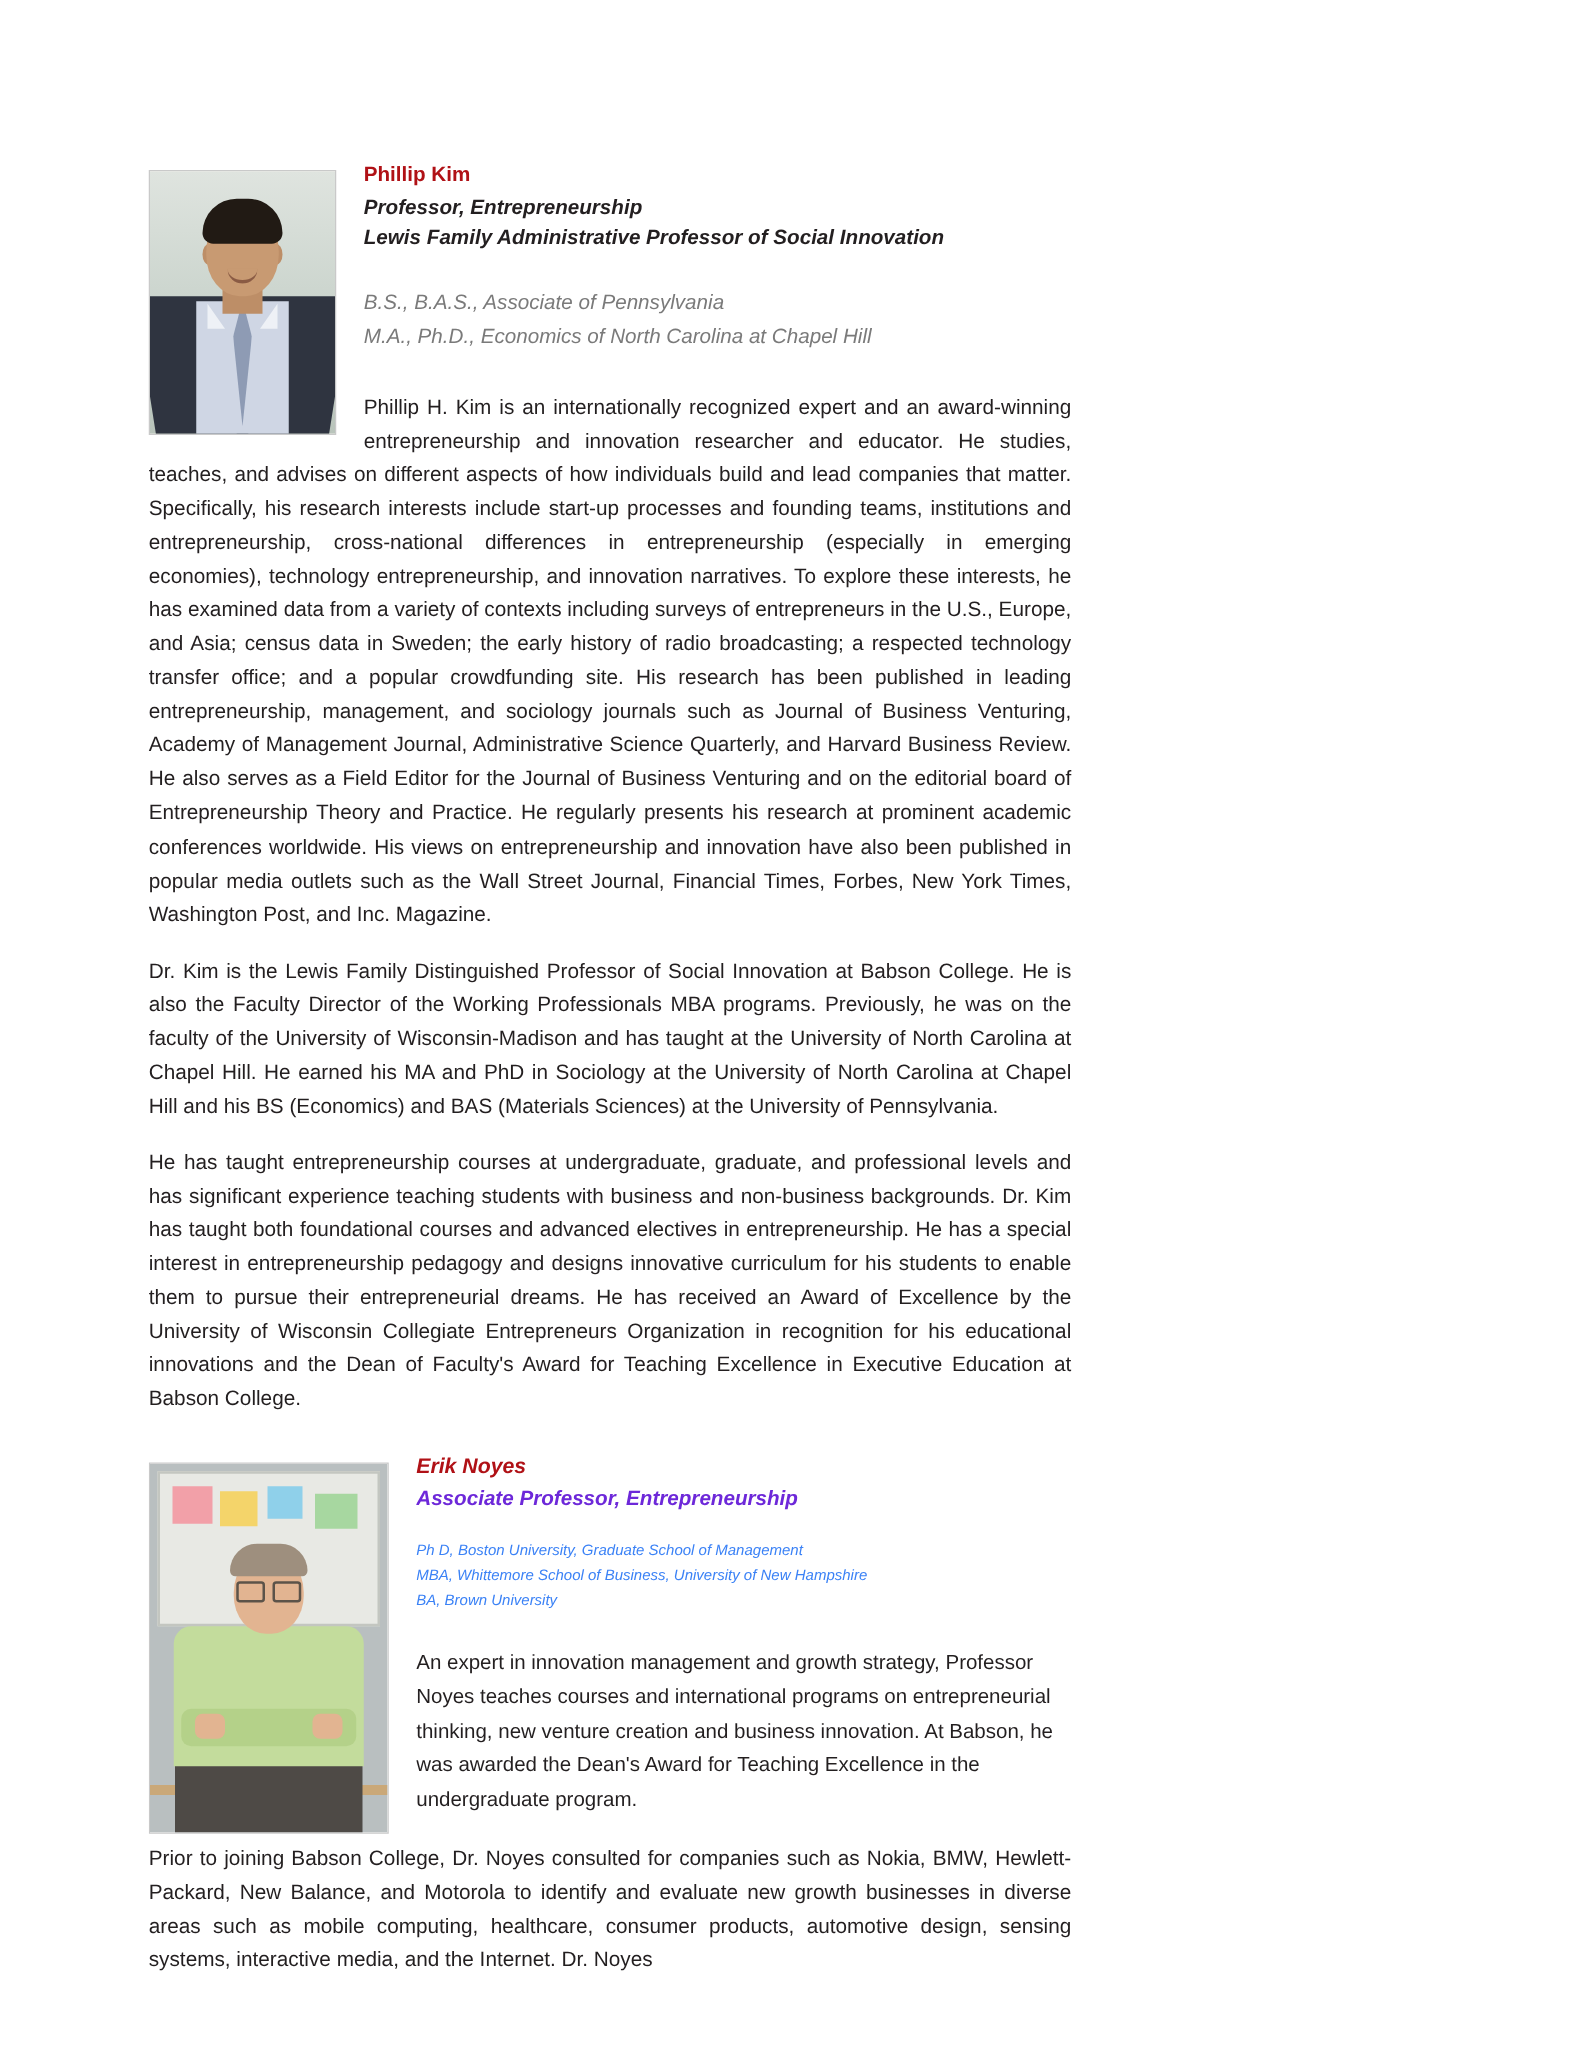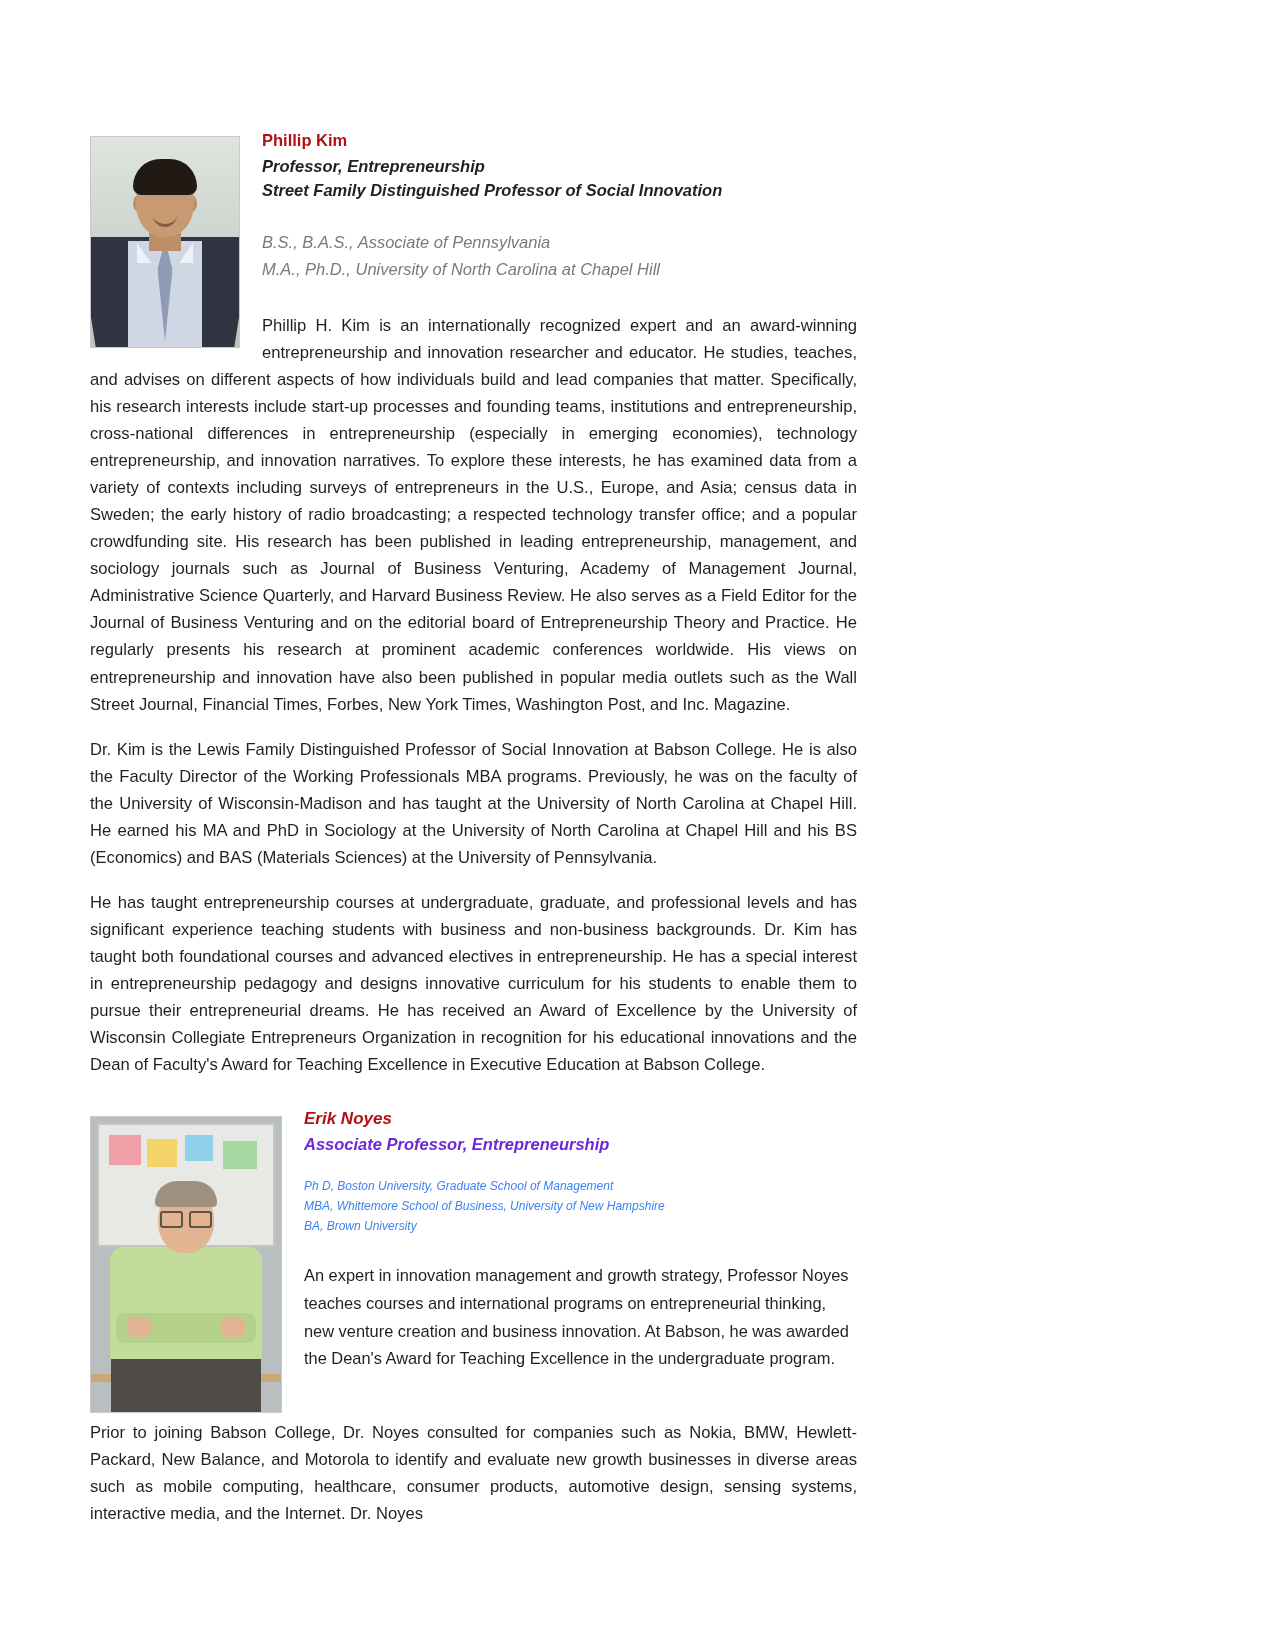--- a/index.html
+++ b/index.html
@@ -12,21 +12,21 @@
     height: 1650px;
     font-family: "Liberation Sans", sans-serif;
     color: #231f20;
     -webkit-font-smoothing: antialiased;
   }
   .page {
     position: relative;
     width: 1015px;
     height: 1650px;
     box-sizing: border-box;
-    padding: 130px 158px 40px 90px;
+    padding: 130px 158px 40px 119px;
   }
 
   
   .bio-block { position: relative; }
 
   .photo {
     float: left;
     margin: 6px 22px 6px 0;
     border: 1px solid #c9c9c9;
     overflow: hidden;
@@ -228,25 +228,25 @@
       <div class="p1-ear-l"></div>
       <div class="p1-ear-r"></div>
       <div class="p1-head"></div>
       <div class="p1-hair"></div>
       <div class="p1-glass"></div>
       <div class="p1-smile"></div>
     </div>
 
     <div class="name">Phillip Kim</div>
     <div class="title-line">Professor, Entrepreneurship</div>
-    <div class="title-line">Street Family Distinguished Professor of Social Innovation</div>
+    <div class="title-line">Lewis Family Administrative Professor of Social Innovation</div>
 
     <div class="degrees">
       <div>B.S., B.A.S., Associate of Pennsylvania</div>
-      <div>M.A., Ph.D., University of North Carolina at Chapel Hill</div>
+      <div>M.A., Ph.D., Economics of North Carolina at Chapel Hill</div>
     </div>
 
     <p class="body first indent-first">Phillip H. Kim is an internationally recognized expert and an award-winning entrepreneurship and innovation researcher and educator. He studies, teaches, and advises on different aspects of how individuals build and lead companies that matter. Specifically, his research interests include start-up processes and founding teams, institutions and entrepreneurship, cross-national differences in entrepreneurship (especially in emerging economies), technology entrepreneurship, and innovation narratives. To explore these interests, he has examined data from a variety of contexts including surveys of entrepreneurs in the U.S., Europe, and Asia; census data in Sweden; the early history of radio broadcasting; a respected technology transfer office; and a popular crowdfunding site. His research has been published in leading entrepreneurship, management, and sociology journals such as Journal of Business Venturing, Academy of Management Journal, Administrative Science Quarterly, and Harvard Business Review. He also serves as a Field Editor for the Journal of Business Venturing and on the editorial board of Entrepreneurship Theory and Practice. He regularly presents his research at prominent academic conferences worldwide. His views on entrepreneurship and innovation have also been published in popular media outlets such as the Wall Street Journal, Financial Times, Forbes, New York Times, Washington Post, and Inc. Magazine.</p>
     <p class="body">Dr. Kim is the Lewis Family Distinguished Professor of Social Innovation at Babson College. He is also the Faculty Director of the Working Professionals MBA programs. Previously, he was on the faculty of the University of Wisconsin-Madison and has taught at the University of North Carolina at Chapel Hill. He earned his MA and PhD in Sociology at the University of North Carolina at Chapel Hill and his BS (Economics) and BAS (Materials Sciences) at the University of Pennsylvania.</p>
     <p class="body">He has taught entrepreneurship courses at undergraduate, graduate, and professional levels and has significant experience teaching students with business and non-business backgrounds. Dr. Kim has taught both foundational courses and advanced electives in entrepreneurship. He has a special interest in entrepreneurship pedagogy and designs innovative curriculum for his students to enable them to pursue their entrepreneurial dreams. He has received an Award of Excellence by the University of Wisconsin Collegiate Entrepreneurs Organization in recognition for his educational innovations and the Dean of Faculty's Award for Teaching Excellence in Executive Education at Babson College.</p>
   </section>
 
   <section class="bio2 clearfix">
 
     <div class="photo photo-2">

